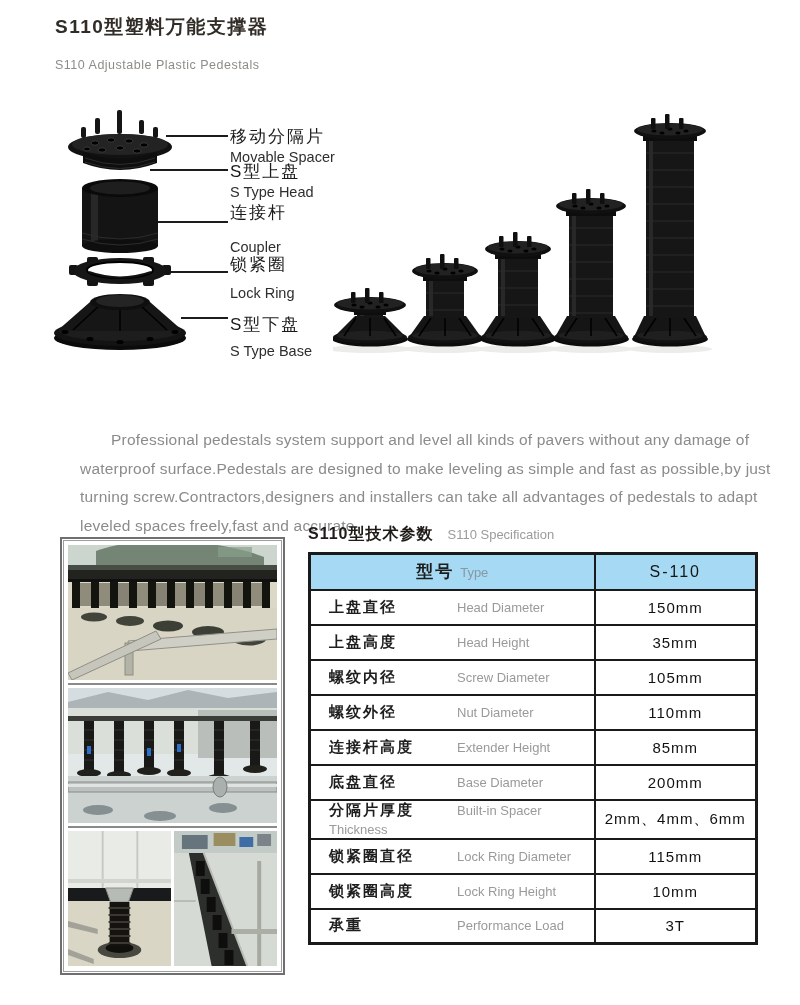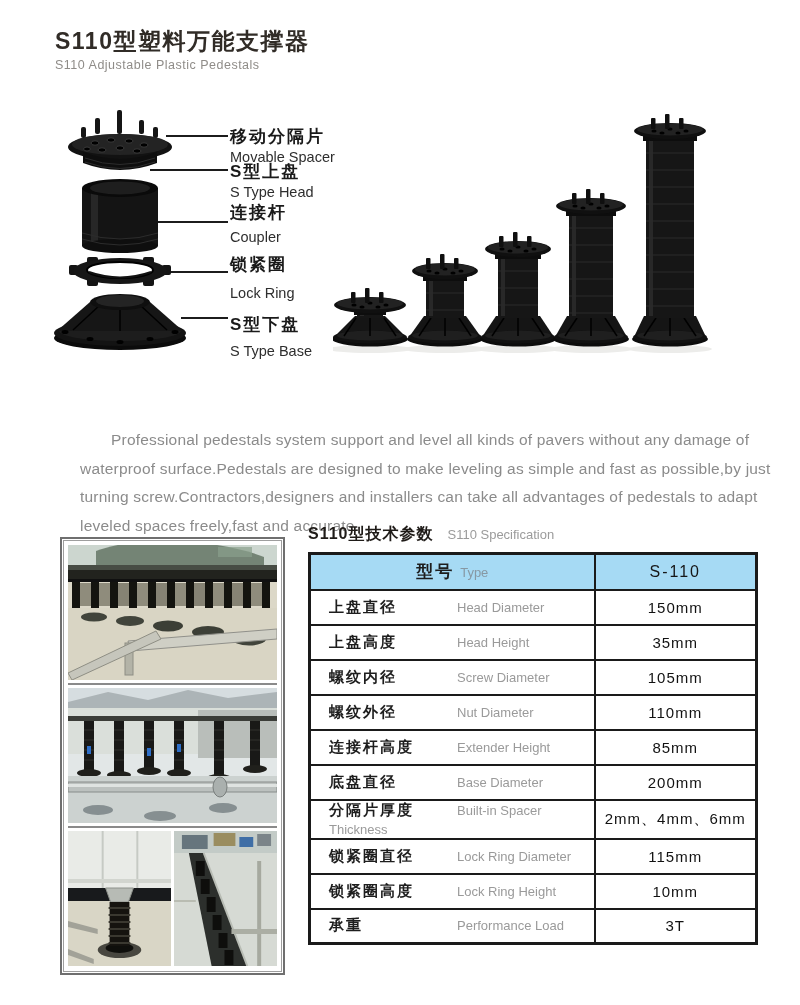--- a/index.html
+++ b/index.html
@@ -1,29 +1,29 @@
 <!DOCTYPE html>
 <html><head>
 <meta charset="utf-8">
 <style>
   * { margin:0; padding:0; box-sizing:border-box; }
   html,body { background:#ffffff; }
   body { font-family:"Liberation Sans","DejaVu Sans",sans-serif; }
   .page { position:relative; width:800px; height:1005px; background:#fff; overflow:hidden; }
 
   
-  .title { position:absolute; left:55px; top:26px; font-size:23px; font-weight:bold;
+  .title { position:absolute; left:55px; top:14px; font-size:19px; font-weight:bold;
            color:#312c27; letter-spacing:1.5px; }
   .subtitle { position:absolute; left:55px; top:58px; font-size:12.5px; color:#8f8c88; letter-spacing:.5px; }
 
   
   .exploded-svg { position:absolute; left:45px; top:100px; }
   .comp-labels { position:absolute; left:230px; top:100px; width:130px; height:270px; }
   .comp-label { position:absolute; left:0; }
-  .comp-zh { font-size:17px; font-weight:bold; color:#1a1a1a; letter-spacing:2px; white-space:nowrap; }
+  .comp-zh { font-size:17px; font-weight:normal; color:#1a1a1a; letter-spacing:2px; white-space:nowrap; }
   .comp-en { font-size:14.5px; color:#2e2e2e; white-space:nowrap; }
   .lineup-svg { position:absolute; left:333px; top:108px; }
 
   
   .para-zh { position:absolute; left:40px; top:376px; width:724px; font-size:15px; color:#3f3a36;
              line-height:22px; text-indent:2em; letter-spacing:.5px; }
   .para-en { position:absolute; left:40px; top:426px; width:700px; font-size:15.5px; color:#8b8b8b;
              line-height:28.5px; text-indent:2em; letter-spacing:.2px;margin-left:40px; }
 
   
@@ -139,21 +139,21 @@
     <div class="comp-en" style="margin-top: 1px;">Movable Spacer</div>
   </div>
 
   <div class="comp-label" style="top: 60px;">
     <div class="comp-zh">S型上盘</div>
     <div class="comp-en" style="margin-top: 1px;">S Type Head</div>
   </div>
 
   <div class="comp-label" style="top: 101px;">
     <div class="comp-zh">连接杆</div>
-    <div class="comp-en" style="margin-top: 5px;">Coupler</div>
+    <div class="comp-en" style="margin-top: 15px;">Coupler</div>
   </div>
 
   <div class="comp-label" style="top: 153px;">
     <div class="comp-zh">锁紧圈</div>
     <div class="comp-en" style="margin-top: 9px;">Lock Ring</div>
   </div>
 
   <div class="comp-label" style="top: 213px;">
     <div class="comp-zh">S型下盘</div>
     <div class="comp-en" style="margin-top: 7px;">S Type Base</div>

